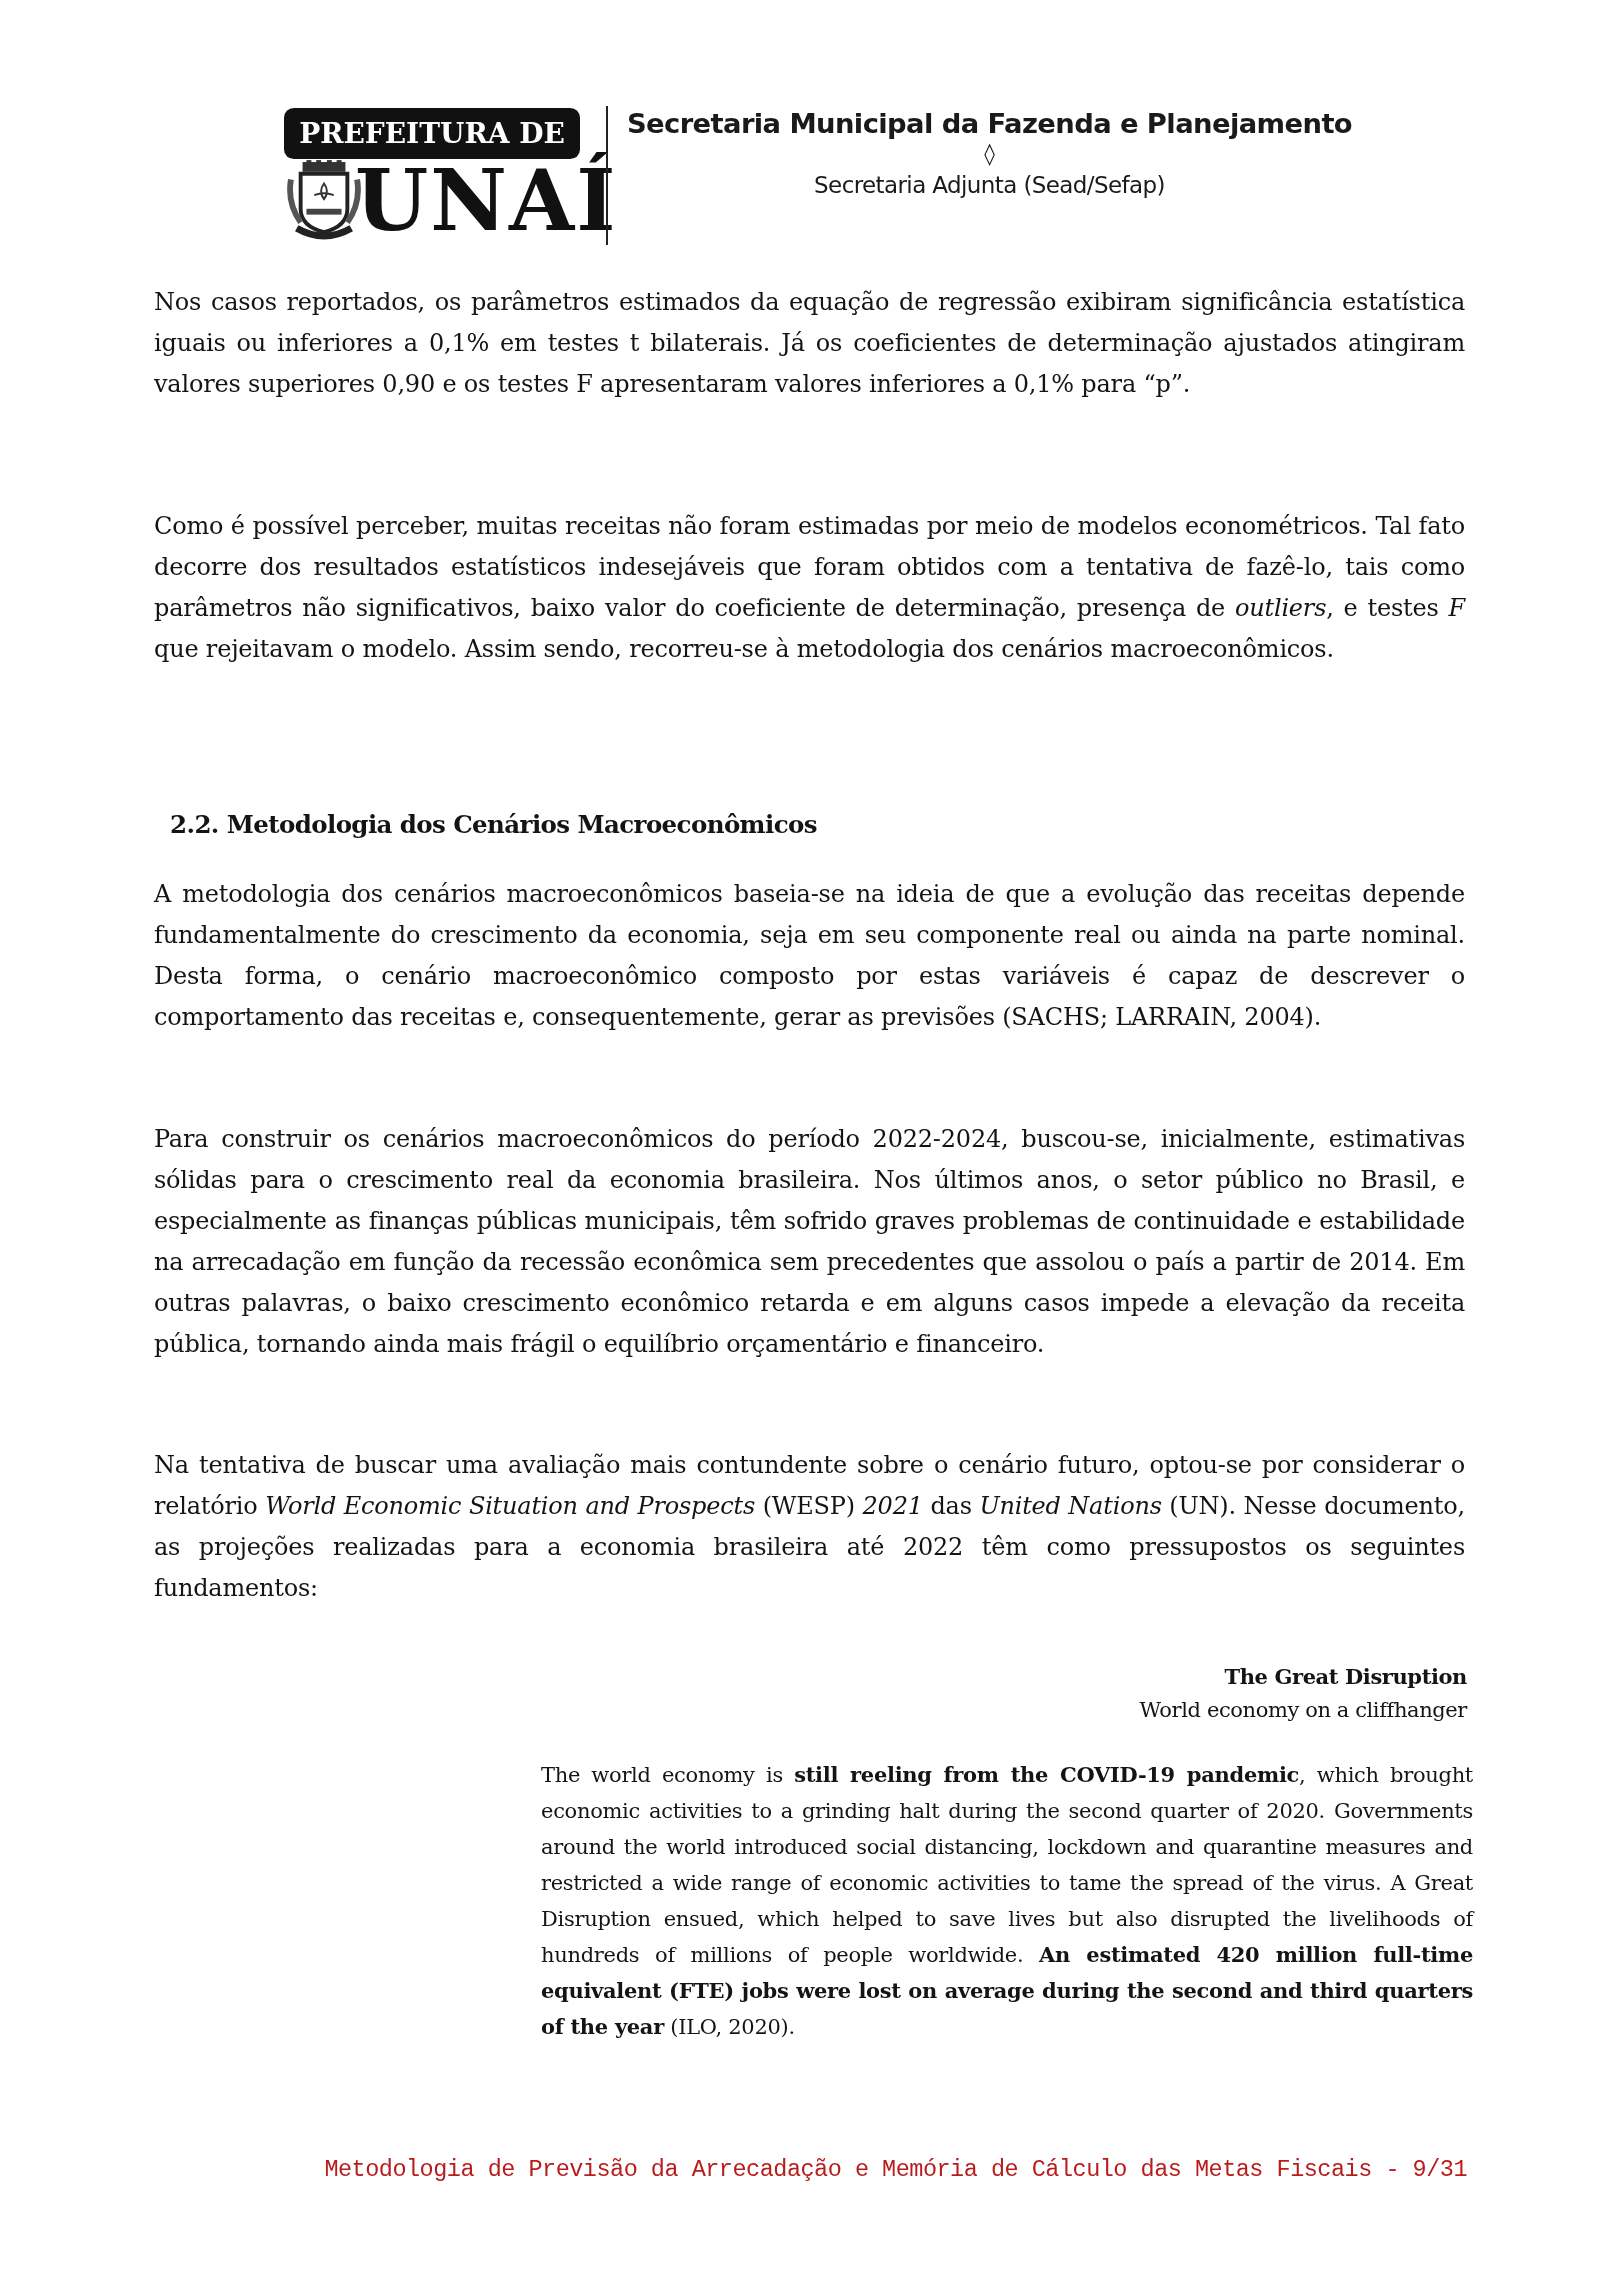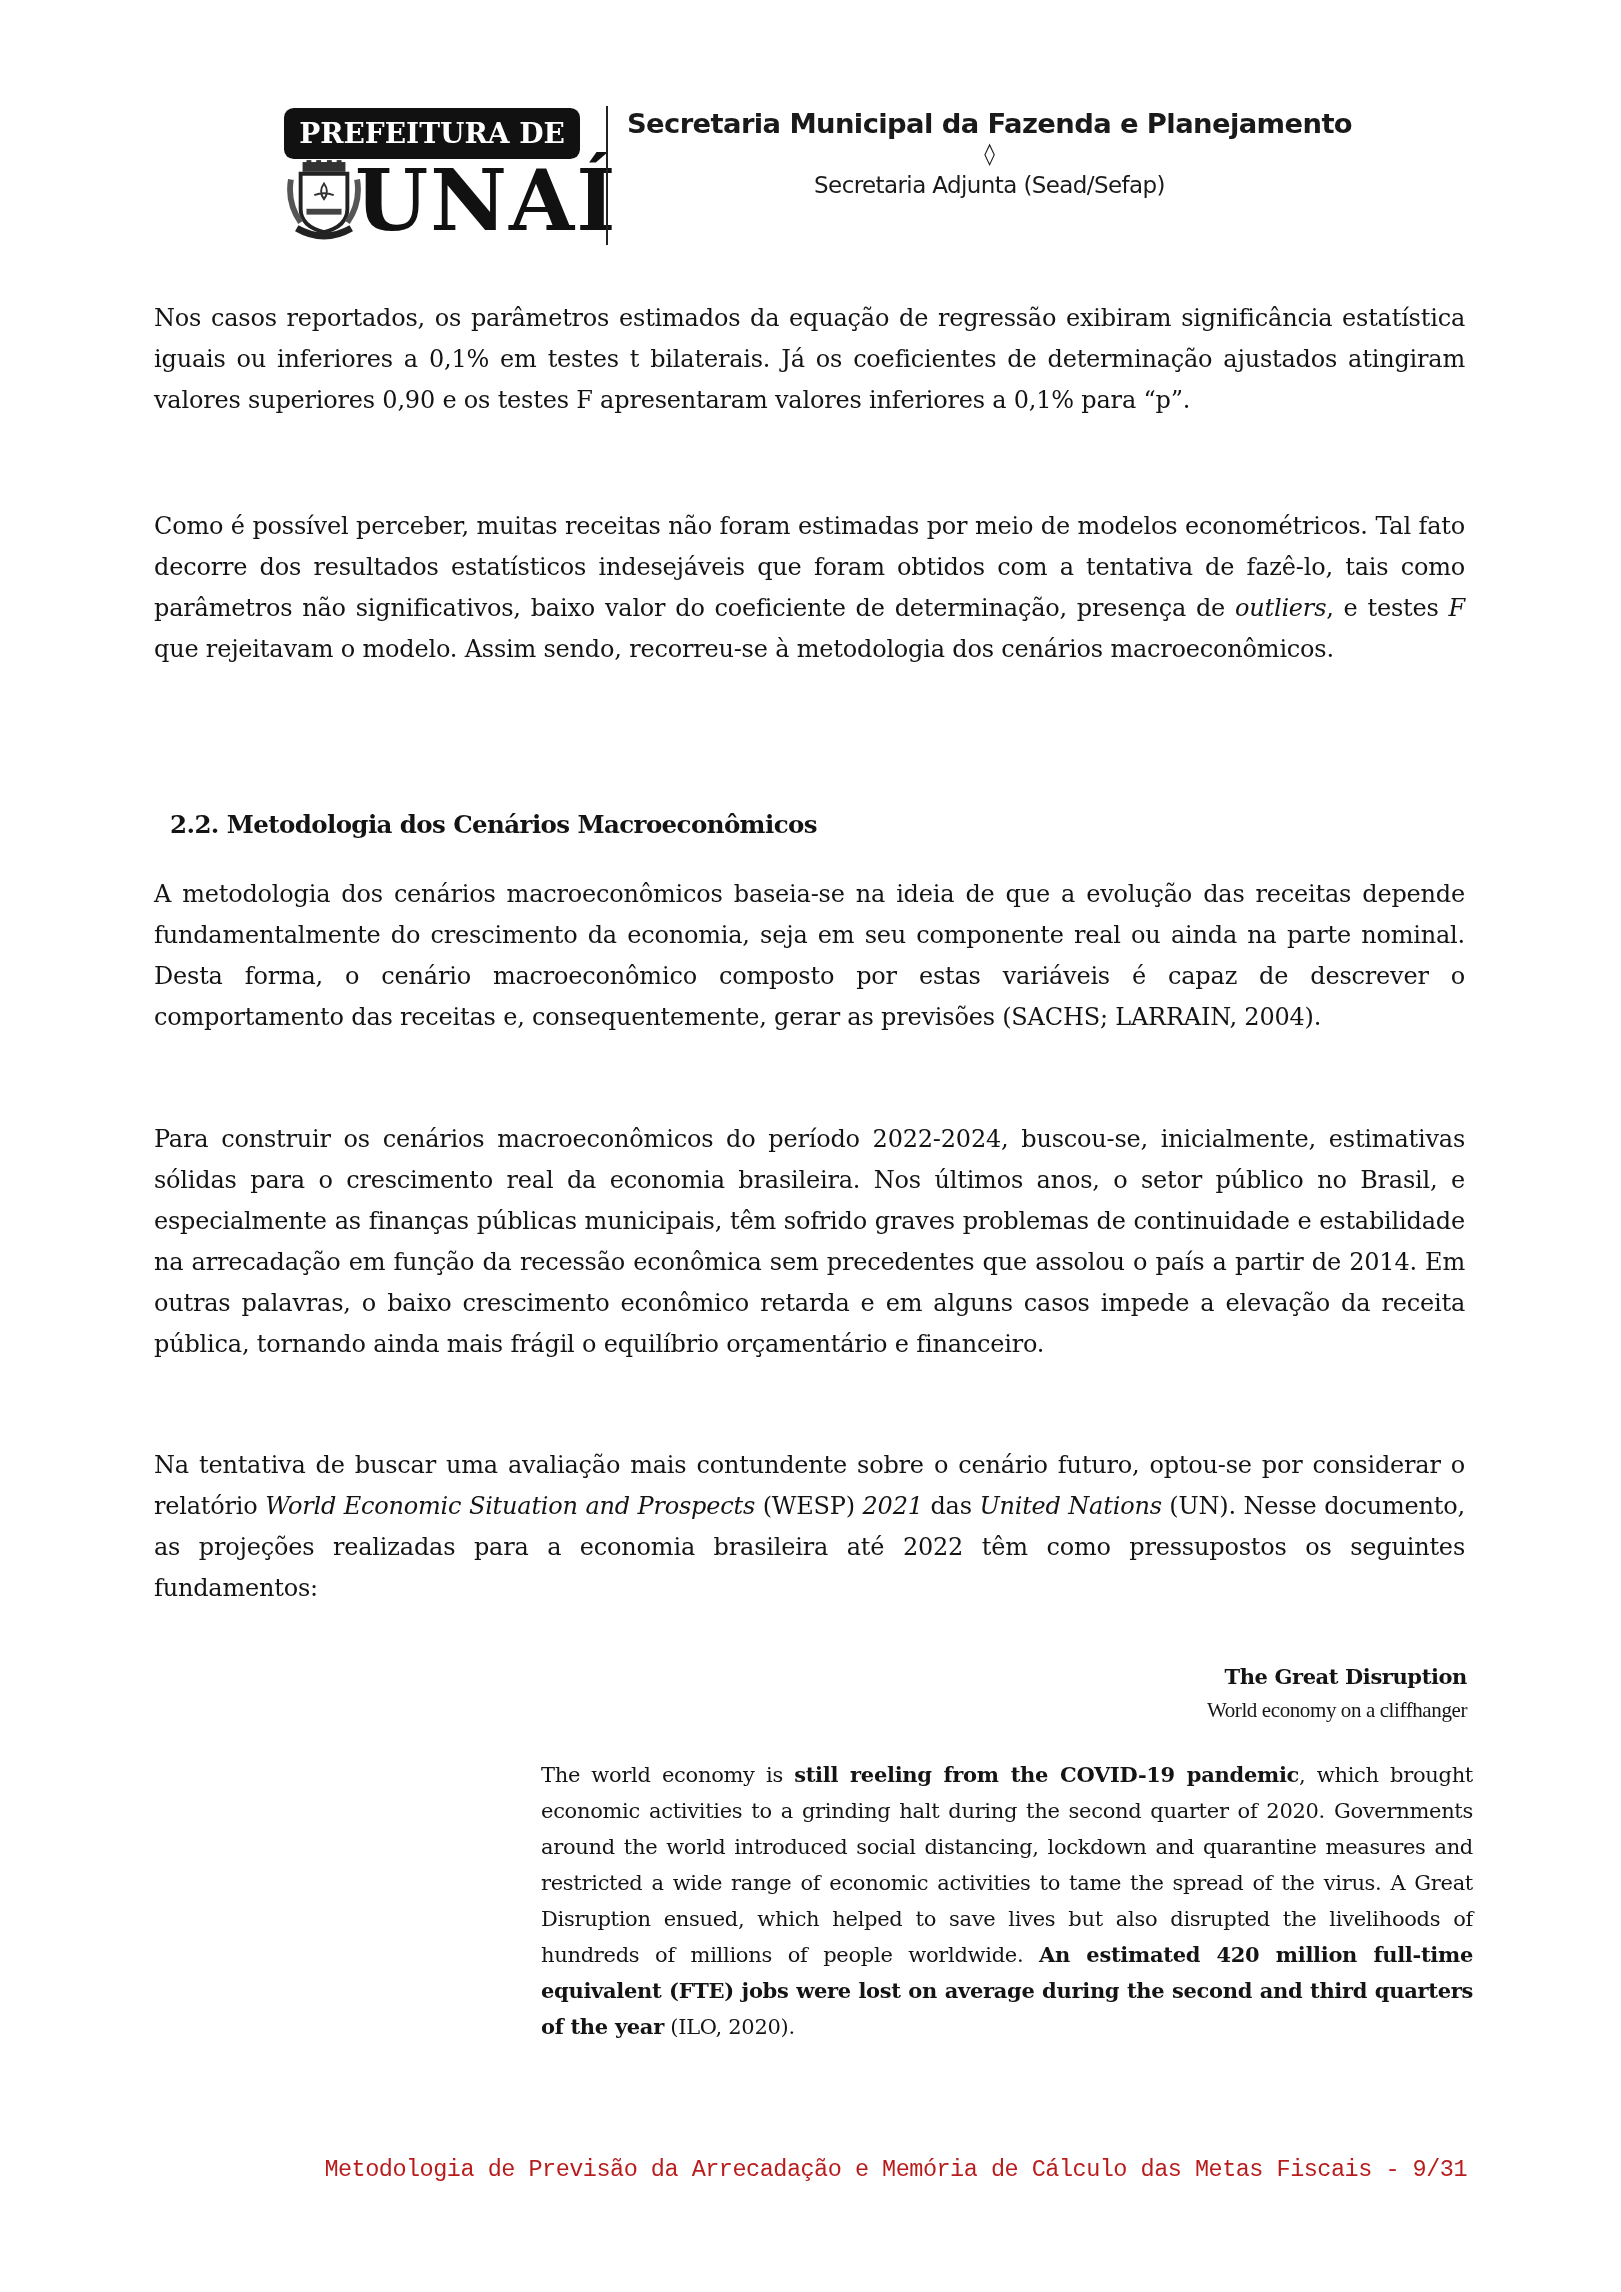--- a/index.html
+++ b/index.html
@@ -17,31 +17,31 @@
   #header-divider { left:606px; top:106px; width:2px; height:139px; background:#222; }
   #header-right { left:617px; top:106px; width:745px; text-align:center; font-family:"DejaVu Sans", sans-serif; color:#1a1a1a; }
   #header-right .l1 { font-weight:bold; font-size:27.4px; line-height:35px; letter-spacing:-0.6px; }
   #header-right .l2 { font-weight:bold; font-size:27.4px; line-height:35px; letter-spacing:-0.6px; }
   #header-right .l3 { font-size:21.6px; line-height:25.5px; }
   #header-right .l4 { font-size:23px; line-height:37px; letter-spacing:-0.6px; }
 
   
   .para { position:absolute; left:154px; width:1311px; font-size:24px; line-height:41px;
     text-align:justify; text-align-last:left; letter-spacing:-0.2px; }
-  #p1 { top:298px; }
+  #p1 { top:282px; }
   #p2 { top:506px; }
   #h22 { position:absolute; left:154px; top:794px; font-size:24.5px; font-weight:bold; letter-spacing:-0.6px; }
   #p3 { top:874px; }
   #p4 { top:1119px; }
   #p5 { top:1445px; }
   i { font-style:italic; }
 
   
   #quote-title { position:absolute; right:154px; top:1664px; font-size:21px; font-weight:bold; letter-spacing:-0.4px; text-align:right; }
-  #quote-subtitle { position:absolute; right:154px; top:1698px; font-size:21px; letter-spacing:-0.4px; text-align:right;font-family:Liberation Serif, serif; }
+  #quote-subtitle { position:absolute; right:154px; top:1698px; font-size:21px; letter-spacing:-0.4px; text-align:right; }
   #quote-body { position:absolute; left:541px; width:932px; top:1757px; font-size:21px; line-height:36px;
     text-align:justify; text-align-last:left; letter-spacing:-0.3px; }
   #quote-body b { font-weight:bold; }
 
   
   #footer { position:absolute; right:154px; top:2156px; font-size:23.5px; letter-spacing:-0.5px; font-family:Liberation Mono, monospace; color:#b91c1c; }
 </style>
 </head>
 <body>
 

